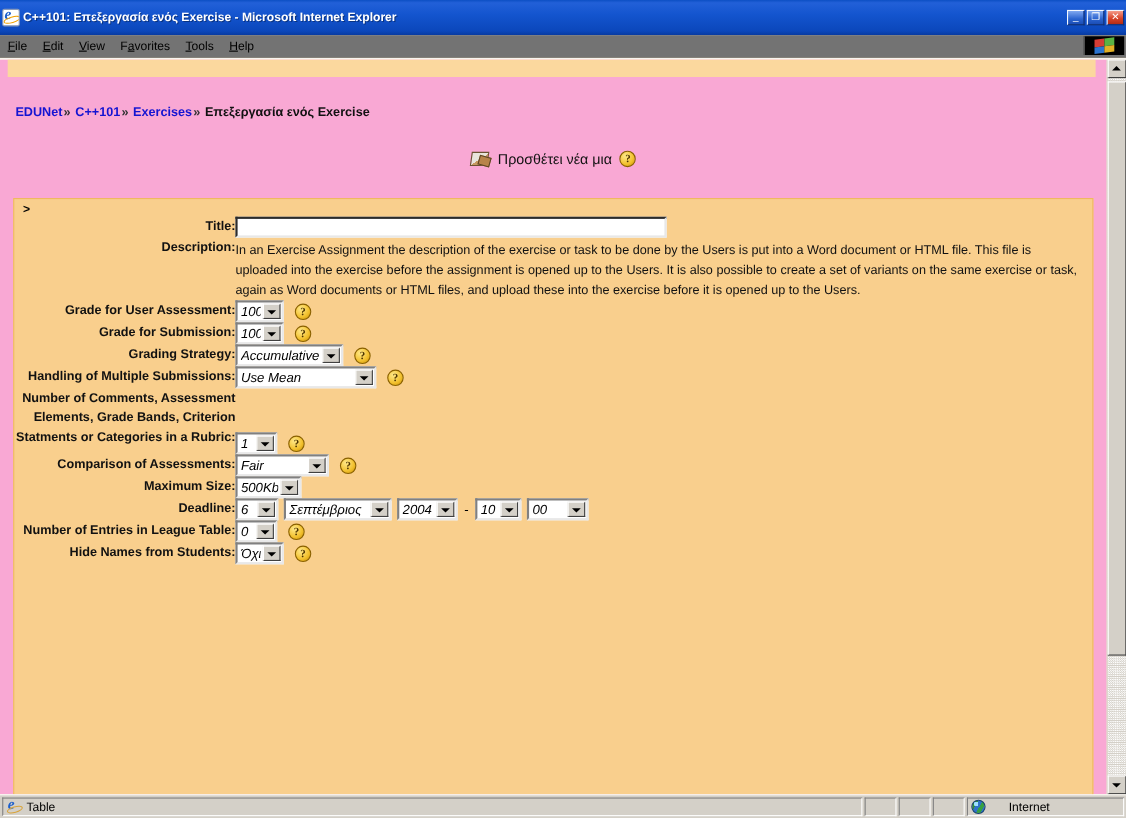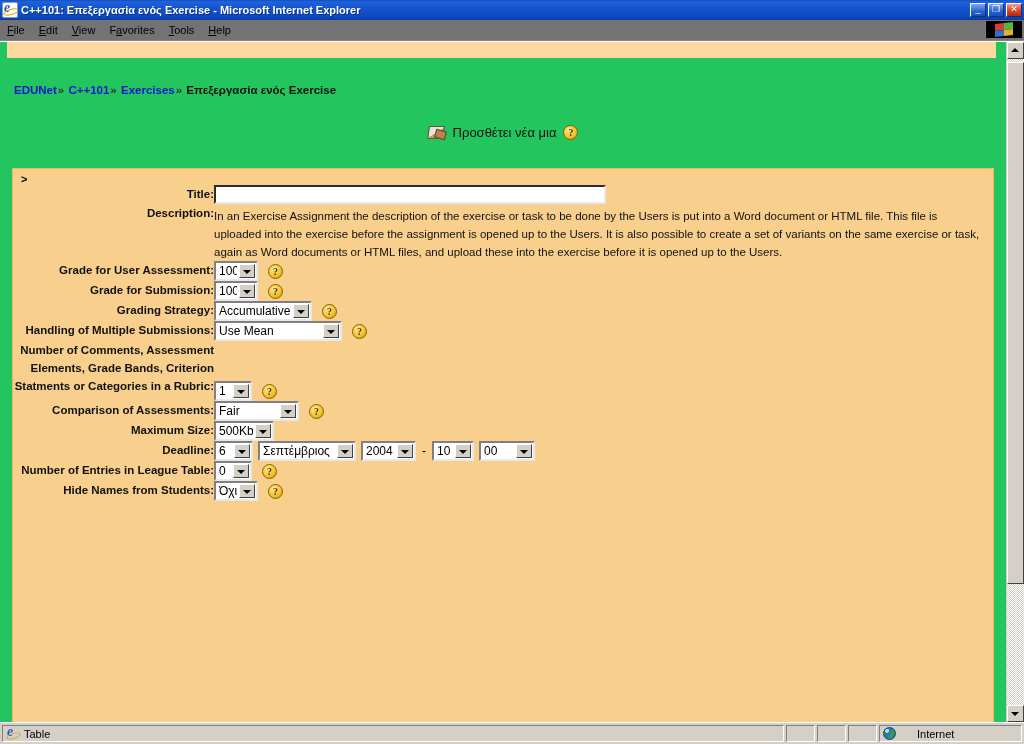--- a/index.html
+++ b/index.html
@@ -20,21 +20,21 @@
     position: absolute;
     left: 0; top: 0;
     width: 1024px; height: 744px;
     background: #d4d0c8;
     display: flex;
     flex-direction: column;
   }
 
   
   #titlebar {
-    height: 20px;
+    height: 32px;
     background: linear-gradient(to bottom,
       #0c4fc4 0%, #2260d8 8%, #1455cf 40%, #0b47bb 88%, #083a9f 100%);
     display: flex;
     align-items: center;
     padding: 0 2px 0 2px;
     flex: none;
   }
   #titlebar .ticon {
     width: 16px; height: 16px;
     margin-right: 3px;
@@ -142,21 +142,21 @@
     display: flex;
     background: #fdf2dc;
     border-top: 1px solid #fff;
     position: relative;
     overflow: hidden;
   }
   #page {
     flex: 1;
     position: relative;
     overflow: hidden;
-    background: #22c55e;
+    background: #f9a8d4;
   }
 
   
   #breadcrumb-band {
     position: absolute;
     left: 7px; top: -9px;
     right: 10px;
     height: 25px;
     background: #fbd89e;
     border-radius: 4px 4px 0 0;
@@ -289,20 +289,21 @@
     align-items: center;
     height: 20px;
     background: #fff;
     border: 2px solid;
     border-color: #808080 #e8e8e8 #e8e8e8 #808080;
     box-sizing: border-box;
     font-size: 12px;
     color: #000;
     padding-left: 3px;
     white-space: nowrap;
+    font-style: italic;
   }
   .sel .selval {
     flex: 1;
     overflow: hidden;
     line-height: 16px;
   }
   .sel .arrow {
     width: 16px; height: 14px;
     margin: 1px 1px 1px 2px;
     background: #d4d0c8;

